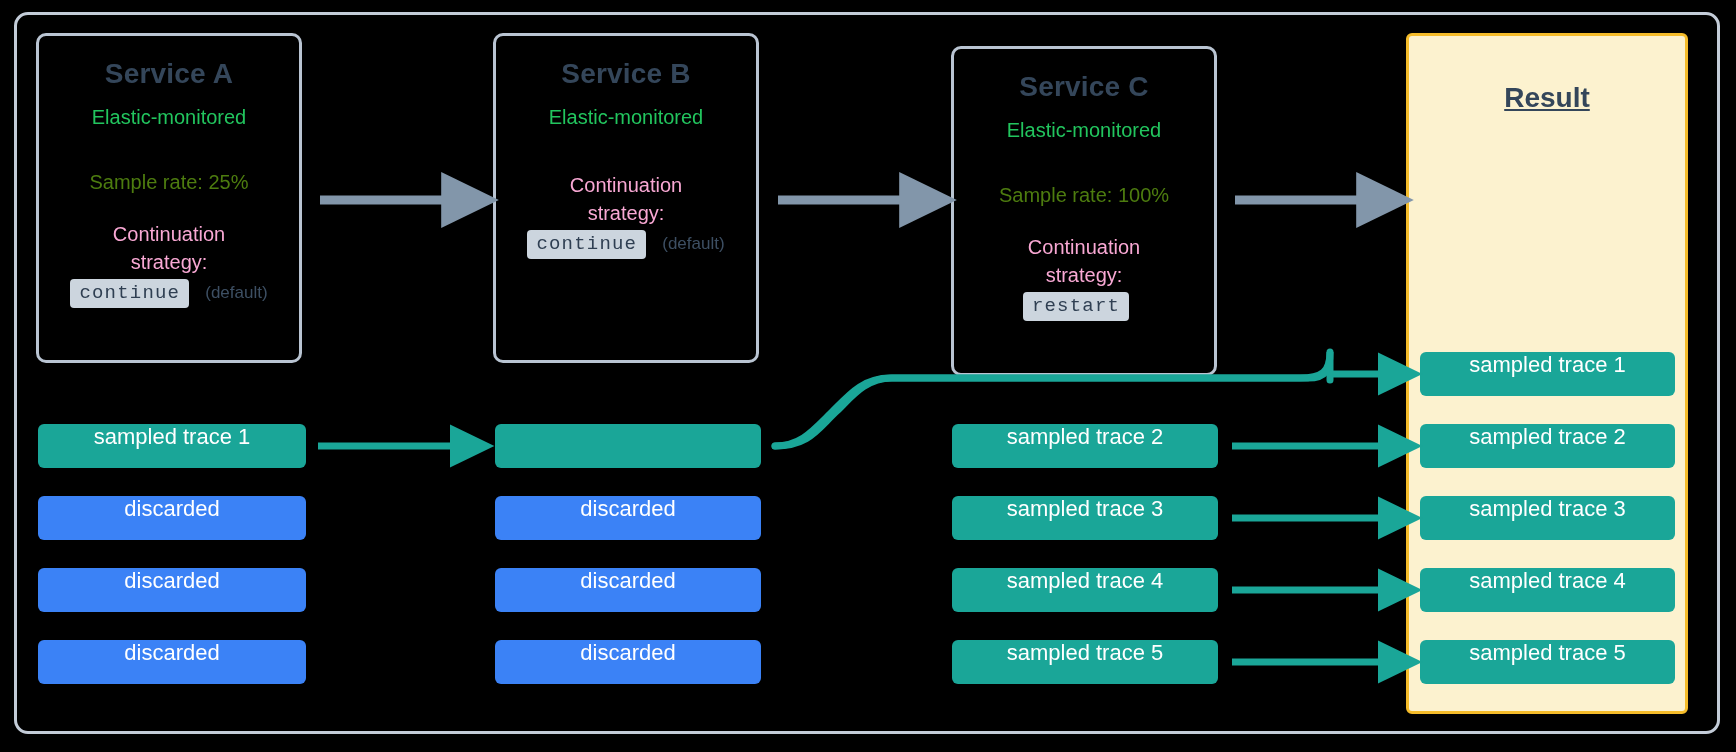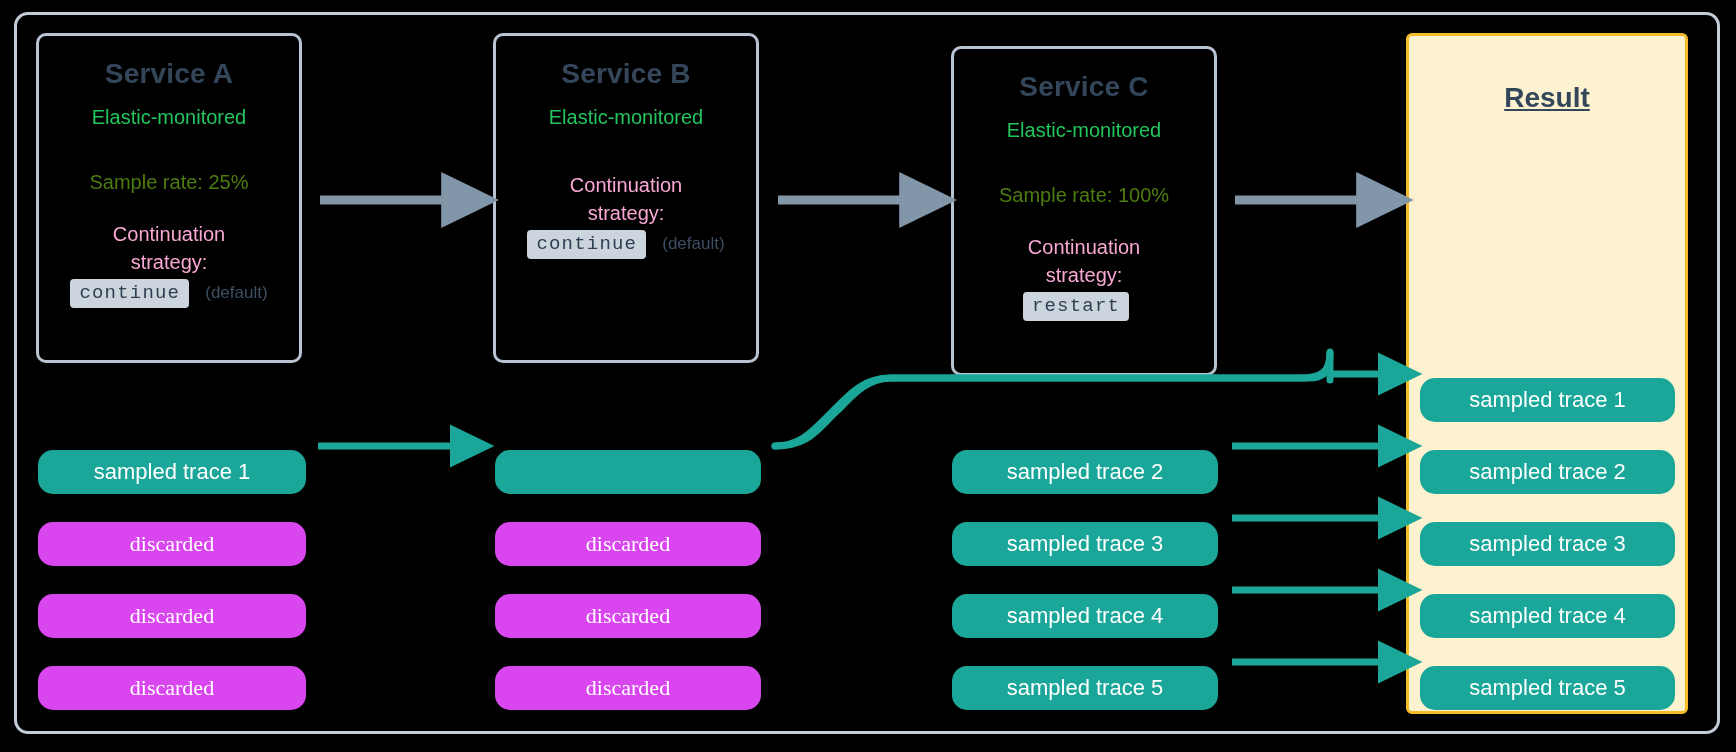--- a/index.html
+++ b/index.html
@@ -94,31 +94,30 @@
     font-size: 28px;
     font-weight: bold;
     color: #34465a;
     margin-top: 46px;
     text-decoration: underline;
   }
   
   .pill {
     position: absolute;
     box-sizing: border-box;
-    border-radius: 15px;
+    border-radius: 6px;
     display: flex;
-    align-items: center;
+    align-items: flex-start;
     justify-content: center;
     color: #ffffff;
     font-size: 22px;
     height: 44px;
-    margin-top: 26px;
   }
   .pill.sampled  { background: #1aa698; }
-  .pill.discarded{ background: #d946ef; font-family: Liberation Serif, serif; }
+  .pill.discarded{ background: #3b82f6; }
   
   #arrows {
     position: absolute;
     left: 0; top: 0;
     width: 1736px;
     height: 752px;
     pointer-events: none;
   }
 </style>
 </head>

